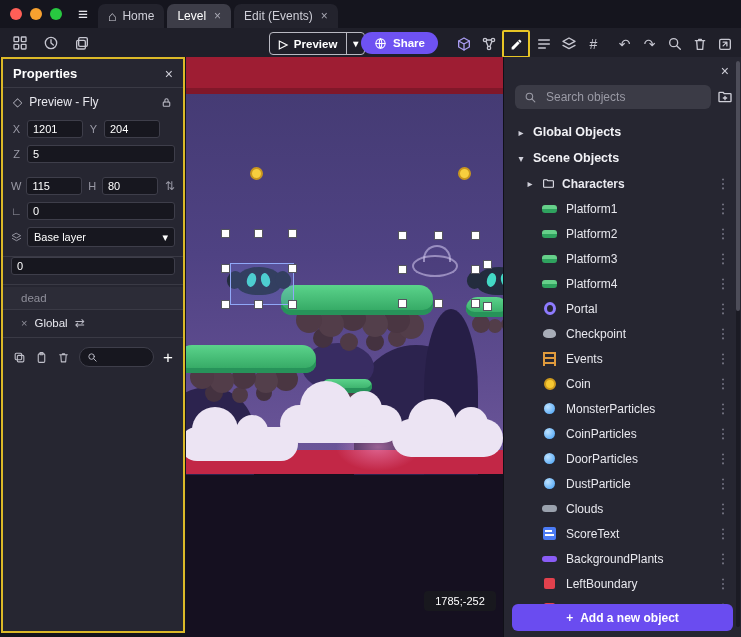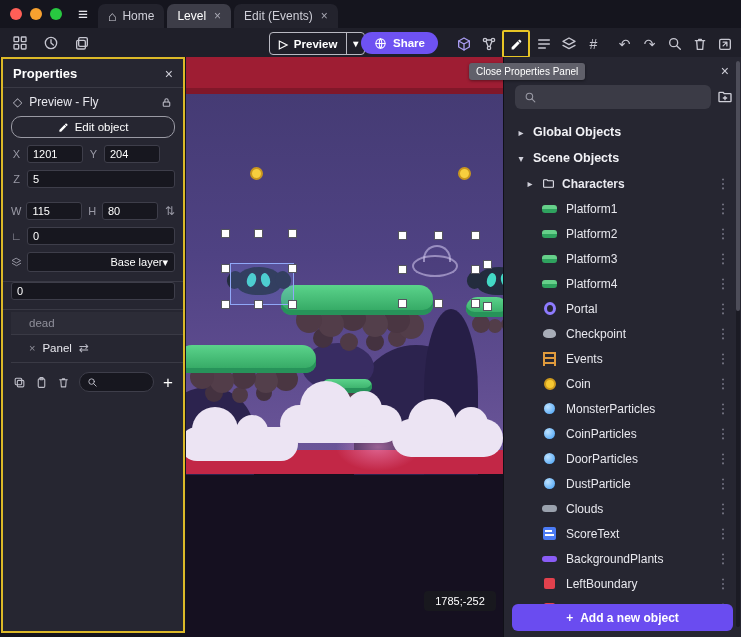--- a/index.html
+++ b/index.html
@@ -108,28 +108,28 @@
   .diamond-glyph{color:#b9b9c4;font-size:12px}
   .lock{color:#b9b9c4}
   .edit-btn{margin:3px 8px 6px 8px;height:20px;border:1px solid #9a9aa4;border-radius:10px;
        display:flex;align-items:center;justify-content:center;gap:6px;font-size:11.5px;color:#fff}
   .fld-row{display:flex;align-items:center;gap:5px;margin:7px 8px 0 8px}
   .lbl{color:#9a9aa6;font-size:11px;width:11px;text-align:center}
   .inp{background:#17171f;border:1px solid #3e3e4a;border-radius:3px;color:#fff;font-size:11px;
        height:16px;padding:0 5px;font-family:"Liberation Sans",sans-serif;box-sizing:content-box}
   .inp-sm{width:44px}.inp-wide{width:128px;flex:1}
   .linkv{color:#9a9aa6;font-size:12px;margin-left:2px}
-  .layer-sel{flex:1;display:flex;align-items:center;justify-content:flex-end;background:#17171f;
+  .layer-sel{flex:1;display:flex;align-items:center;justify-content:space-between;background:#17171f;
        border:1px solid #3e3e4a;border-radius:3px;height:18px;padding:0 6px;color:#fff;font-size:11px}
   .layer-ic{color:#9a9aa6}
   .sec-div{border-top:1px solid #3a3a45;margin-top:9px}
   .sec-title{display:flex;align-items:center;justify-content:space-between;
        padding:7px 10px 5px 10px;font-size:12px;font-weight:bold;color:#fff}
   .anim-inp{margin:0 8px}
-  .var-box{margin:2px 0 0 8px;border-bottom:1px solid #3a3a45}
+  .var-box{margin:2px 0 0 0;border-bottom:1px solid #3a3a45}
   .var-name{padding:5px 10px 5px 18px;color:#8f8f9a;font-size:11.5px;background:#2c2c37;border-bottom:1px solid #3a3a45}
   .var-val{display:flex;align-items:center;gap:7px;padding:6px 10px 7px 18px;font-size:11.5px}
   .bool-glyph{color:#8f8f9a;font-size:11px}
   .swap-glyph{color:#b9b9c4;font-size:12px}
   .p-actions{display:flex;align-items:center;gap:9px;padding:9px 10px;color:#c0c0ca}
   .mini-search{flex:1;display:flex;align-items:center;gap:4px;background:#17171f;border:1px solid #3e3e4a;
        border-radius:10px;height:18px;padding:0 7px}
   .mini-search input{background:transparent;border:none;outline:none;color:#fff;width:100%;font-size:11px}
   .plus-btn{font-size:17px;color:#fff;line-height:1}
 
@@ -384,26 +384,20 @@
       <span class="diamond-glyph">◇</span>
       <span>Preview - Fly</span>
       <span class="spacer"></span>
       <span class="lock">
         <svg class="ic ic-s" viewBox="0 0 24 24">
             <rect x="6" y="11" width="12" height="8" rx="1.5"></rect>
             <path d="M9 11V8a3 3 0 0 1 6 0v3"></path>
           </svg>
       </span>
     </div>
-    <div class="edit-btn">
-      <svg class="ic ic-xs" viewBox="0 0 24 24" style="fill:currentColor;stroke:none">
-          <path d="M3 17.2V21h3.8L17.9 9.9l-3.8-3.8L3 17.2zM20.7 7.1c.4-.4.4-1 0-1.4l-2.4-2.4c-.4-.4-1-.4-1.4 0l-1.9 1.9 3.8 3.8 1.9-1.9z"></path>
-        </svg>
-      <span>Edit object</span>
-    </div>
 
     <div class="fld-row">
       <span class="lbl">X</span>
       <input class="inp inp-sm" value="1201" style="">
       <span class="lbl">Y</span>
       <input class="inp inp-sm" value="204" style="">
     </div>
     <div class="fld-row">
       <span class="lbl">Z</span>
       <input class="inp inp-wide" value="5" style="">
@@ -435,21 +429,21 @@
     <div class="sec-div"></div>
     <div class="fld-row anim-inp" style="margin-top:0">
       <input class="inp inp-wide" value="0" style="">
     </div>
 
     <div class="sec-div"></div>
     <div class="var-box">
       <div class="var-name">dead</div>
       <div class="var-val">
         <span class="bool-glyph">×</span>
-        <span>Panel</span>
+        <span>Global</span>
         <span class="swap-glyph">⇄</span>
       </div>
     </div>
 
     <div class="p-actions">
       <span>
         <svg class="ic ic-s" viewBox="0 0 24 24">
             <rect x="8" y="8" width="12" height="12" rx="2"></rect>
             <rect x="4" y="4" width="12" height="12" rx="2"></rect>
           </svg>
@@ -480,20 +474,21 @@
     <span class="o-close">×</span>
 
     <div class="o-search-row">
       <span class="search-pill">
         <span class="mag">
           <svg class="ic ic-s" viewBox="0 0 24 24">
               <circle cx="10" cy="10" r="6"></circle>
               <path d="M14.5 14.5L20 20"></path>
             </svg>
         </span>
+        <input placeholder="Search objects" style="">
       </span>
     </div>
     <span class="fplus">
       <svg class="ic" viewBox="0 0 24 24">
           <path d="M3 6a1 1 0 0 1 1-1h5l2 2h9a1 1 0 0 1 1 1v10a1 1 0 0 1-1 1H4a1 1 0 0 1-1-1z"></path>
           <path d="M12 11v5M9.5 13.5h5"></path>
         </svg>
     </span>
 
     <div class="tree">
@@ -640,15 +635,14 @@
     <div class="add-btn">
       <span>+</span>
       <span>Add a new object</span>
     </div>
 
     <div class="sbar">
         <div class="sbar-thumb"></div>
       </div>
   </div>
 
-  <div class="tooltip">Close Properties Panel</div>
 
 </div>
 
 </body></html>

